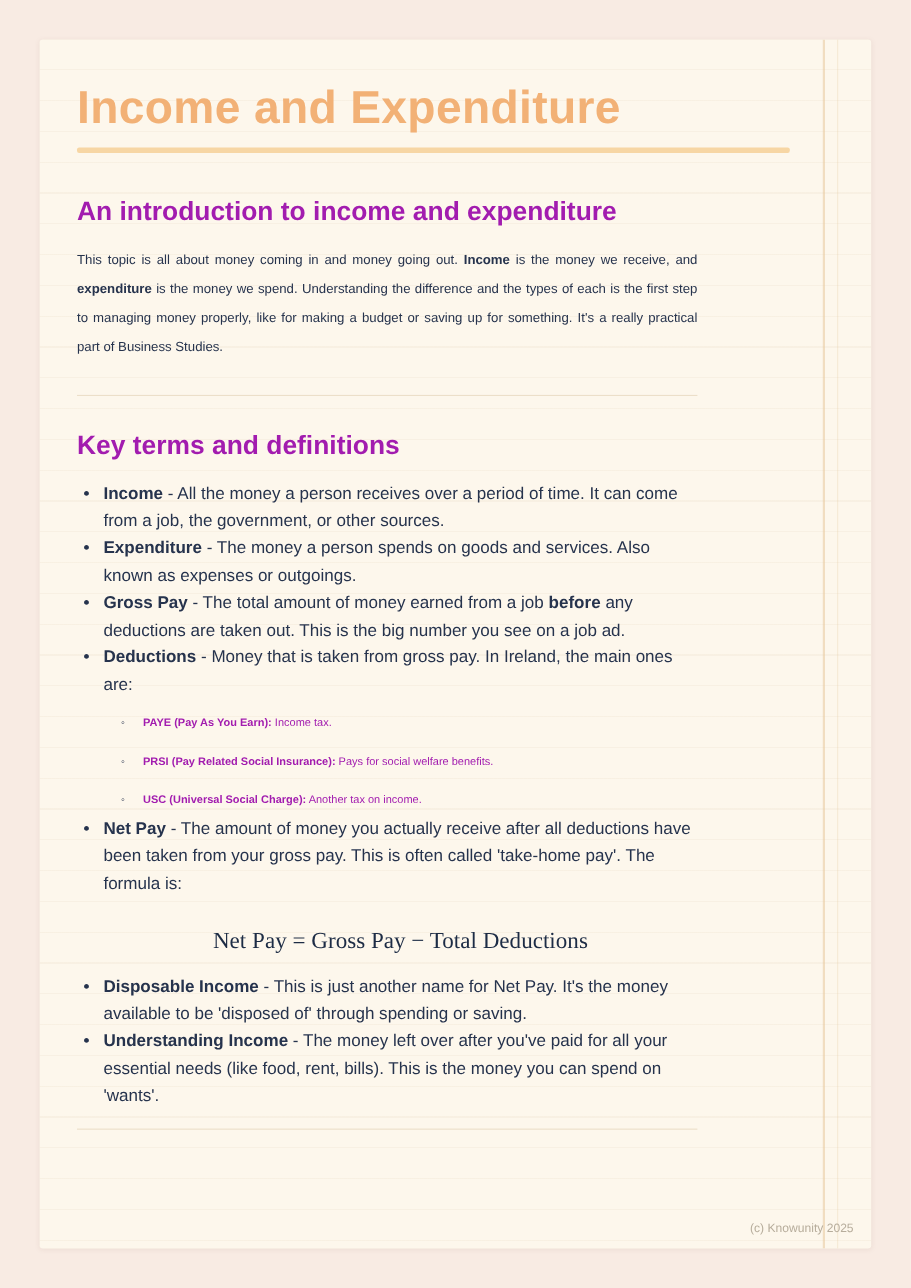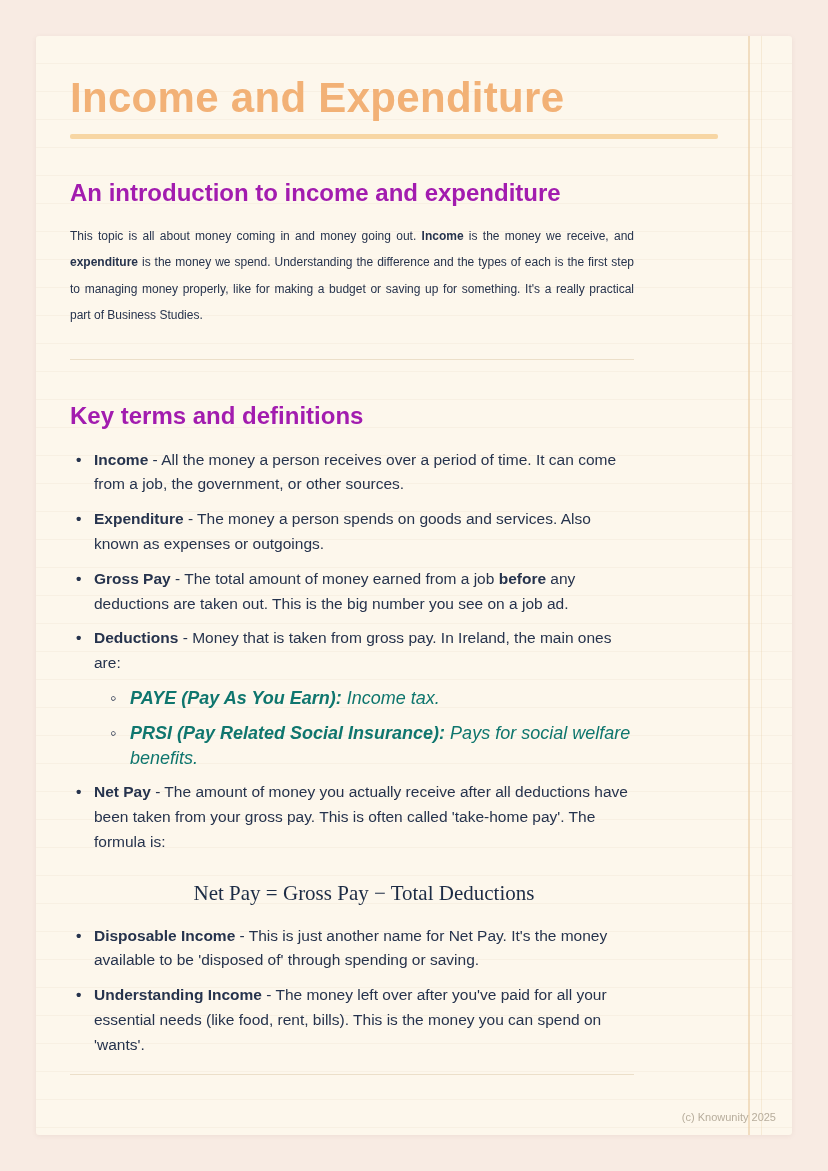--- a/index.html
+++ b/index.html
@@ -50,21 +50,21 @@
     width:648px;height:5px;margin-top:12px;
     background:#f7d6a4;border-radius:2px;
   }
   h2.section-heading{
     margin:40px 0 0 0;
     font-size:24px;
     line-height:28px;
     font-weight:700;
     color:#a21caf;
   }
-  h2.section-heading.second{margin-top:42px;}
+  h2.section-heading.second{margin-top:32px;}
   p.body-paragraph{
     width:564px;
     margin:16px 0 0 0;
     font-size:12px;
     line-height:26.4px;
     color:#26334d;
     text-align:justify;
   }
   hr.divider{
     border:none;border-top:1px solid #ecdfc9;
@@ -72,41 +72,39 @@
   }
   hr.divider.bottom{margin-top:16px;}
   ul.terms-list{
     width:564px;
     margin:18px 0 0 0;padding:0;
     list-style:none;
   }
   ul.terms-list > li{
     position:relative;
     padding-left:24px;
-    margin-top:10px;
     font-size:15.5px;
     line-height:24.8px;
     color:#26334d;
   }
   ul.terms-list > li::before{
     content:"\2022";
     position:absolute;left:6px;top:0;
     font-weight:700;color:#26334d;
   }
   ul.sub-list{
     margin:6px 0 2px 10px;padding:0;list-style:none;
   }
   ul.sub-list > li{
     position:relative;
     padding-left:26px;
     margin-top:10px;
-    font-size:18px;
+    font-size:10px;
     line-height:24.8px;
-    color:#0f766e;
-    font-style:italic;
+    color:#a21caf;
   }
   ul.sub-list > li::before{
     content:"\25E6";
     position:absolute;left:6px;top:0;
     color:#26334d;font-weight:700;
   }
   .formula{
     margin:26px 0 18px 0;
     text-align:center;
     font-family:"Liberation Serif", serif;
@@ -141,20 +139,21 @@
 
     <ul class="terms-list">
       <li><span class="seg-bold">Income</span><span> - All the money a person receives over a period of time. It can come from a job, the government, or other sources.</span></li>
       <li><span class="seg-bold">Expenditure</span><span> - The money a person spends on goods and services. Also known as expenses or outgoings.</span></li>
       <li><span class="seg-bold">Gross Pay</span><span> - The total amount of money earned from a job </span><span class="seg-bold">before</span><span> any deductions are taken out. This is the big number you see on a job ad.</span></li>
       <li>
         <span><span class="seg-bold">Deductions</span><span> - Money that is taken from gross pay. In Ireland, the main ones are:</span></span>
         <ul class="sub-list">
           <li><span class="seg-bold">PAYE (Pay As You Earn):</span><span> Income tax.</span></li>
           <li><span class="seg-bold">PRSI (Pay Related Social Insurance):</span><span> Pays for social welfare benefits.</span></li>
+          <li><span class="seg-bold">USC (Universal Social Charge):</span><span> Another tax on income.</span></li>
         </ul>
       </li>
       <li>
         <span><span class="seg-bold">Net Pay</span><span> - The amount of money you actually receive after all deductions have been taken from your gross pay. This is often called 'take-home pay'. The formula is:</span></span>
         <div class="formula">Net Pay = Gross Pay − Total Deductions</div>
       </li>
       <li><span class="seg-bold">Disposable Income</span><span> - This is just another name for Net Pay. It's the money available to be 'disposed of' through spending or saving.</span></li>
       <li><span class="seg-bold">Understanding Income</span><span> - The money left over after you've paid for all your essential needs (like food, rent, bills). This is the money you can spend on 'wants'.</span></li>
     </ul>
 

